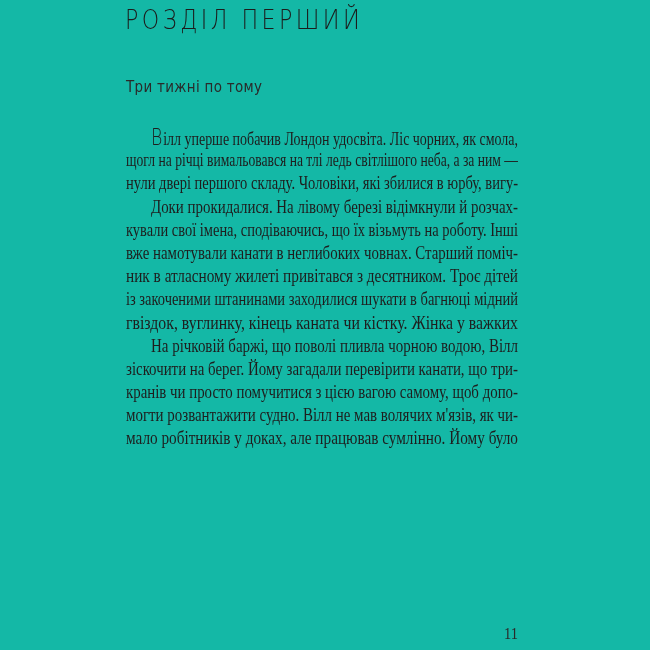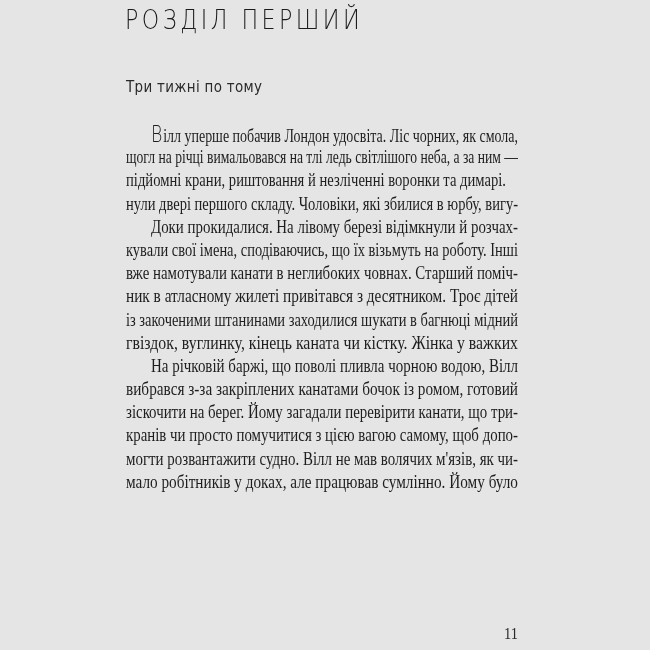--- a/index.html
+++ b/index.html
@@ -11,21 +11,21 @@
     width: 650px;
     height: 650px;
     position: relative;
     overflow: hidden;
     color: #1a1a1a;
   }
   .page {
     position: absolute;
     left: 0; top: 0;
     width: 650px; height: 650px;
-    background: #e5e5e5;
+    background: #14b8a6;
   }
   .chapter-title {
     position: absolute;
     left: 125px;
     top: 4px;
     font-family: "DejaVu Sans", sans-serif;
     font-weight: 200;
     font-size: 27px;
     letter-spacing: 4.2px;
     color: #1c1c1c;
@@ -48,21 +48,21 @@
   }
   .body-text {
     position: absolute;
     left: 126px;
     top: 124px;
     width: 392px;
   }
   .line {
     display: block;
     height: 23.2px;
-    line-height: 21px;
+    line-height: 26px;
     font-family: "Liberation Serif", serif;
     font-size: 18.5px;
     color: #1e1e1e;
     white-space: nowrap;
     overflow: visible;
   }
   .line-inner {
     display: inline-block;
     transform-origin: left center;
   }
@@ -90,30 +90,28 @@
 </head>
 <body>
 
 <div class="page">
   <div class="chapter-title">РОЗДІЛ ПЕРШИЙ</div>
   <div class="chapter-subtitle">Три тижні по тому</div>
 
   <div class="body-text" id="body-text">
       <div class="line indent"><span class="line-inner" style="transform: scaleX(0.755411);"><span class="dropcap">В</span><span>ілл уперше побачив Лондон удосвіта. Ліс чорних, як смола,</span></span></div>
       <div class="line"><span class="line-inner" style="transform: scaleX(0.73615);"><span>щогл на річці вимальовався на тлі ледь світлішого неба, а за ним —</span></span></div>
-      <div class="line"><span class="line-inner" style="transform: scaleX(0.790149);"><span>підйомні крани, риштовання й незліченні воронки та димарі.</span></span></div>
       <div class="line"><span class="line-inner" style="transform: scaleX(0.785202);"><span>нули двері першого складу. Чоловіки, які збилися в юрбу, вигу-</span></span></div>
       <div class="line indent"><span class="line-inner" style="transform: scaleX(0.805763);"><span>Доки прокидалися. На лівому березі відімкнули й розчах-</span></span></div>
       <div class="line"><span class="line-inner" style="transform: scaleX(0.781485);"><span>кували свої імена, сподіваючись, що їх візьмуть на роботу. Інші</span></span></div>
       <div class="line"><span class="line-inner" style="transform: scaleX(0.804077);"><span>вже намотували канати в неглибоких човнах. Старший поміч-</span></span></div>
       <div class="line"><span class="line-inner" style="transform: scaleX(0.826133);"><span>ник в атласному жилеті привітався з десятником. Троє дітей</span></span></div>
       <div class="line"><span class="line-inner" style="transform: scaleX(0.782557);"><span>із закоченими штанинами заходилися шукати в багнюці мідний</span></span></div>
       <div class="line"><span class="line-inner" style="transform: scaleX(0.854147);"><span>гвіздок, вуглинку, кінець каната чи кістку. Жінка у важких</span></span></div>
       <div class="line indent"><span class="line-inner" style="transform: scaleX(0.809233);"><span>На річковій баржі, що поволі пливла чорною водою, Вілл</span></span></div>
-      <div class="line"><span class="line-inner" style="transform: scaleX(0.824883);"><span>вибрався з-за закріплених канатами бочок із ромом, готовий</span></span></div>
       <div class="line"><span class="line-inner" style="transform: scaleX(0.804825);"><span>зіскочити на берег. Йому загадали перевірити канати, що три-</span></span></div>
       <div class="line"><span class="line-inner" style="transform: scaleX(0.803665);"><span>кранів чи просто помучитися з цією вагою самому, щоб допо-</span></span></div>
       <div class="line"><span class="line-inner" style="transform: scaleX(0.807233);"><span>могти розвантажити судно. Вілл не мав волячих м'язів, як чи-</span></span></div>
       <div class="line"><span class="line-inner" style="transform: scaleX(0.823773);"><span>мало робітників у доках, але працював сумлінно. Йому було</span></span></div>
     </div>
 
   <div class="page-number">11</div>
 </div>
 
 </body></html>

